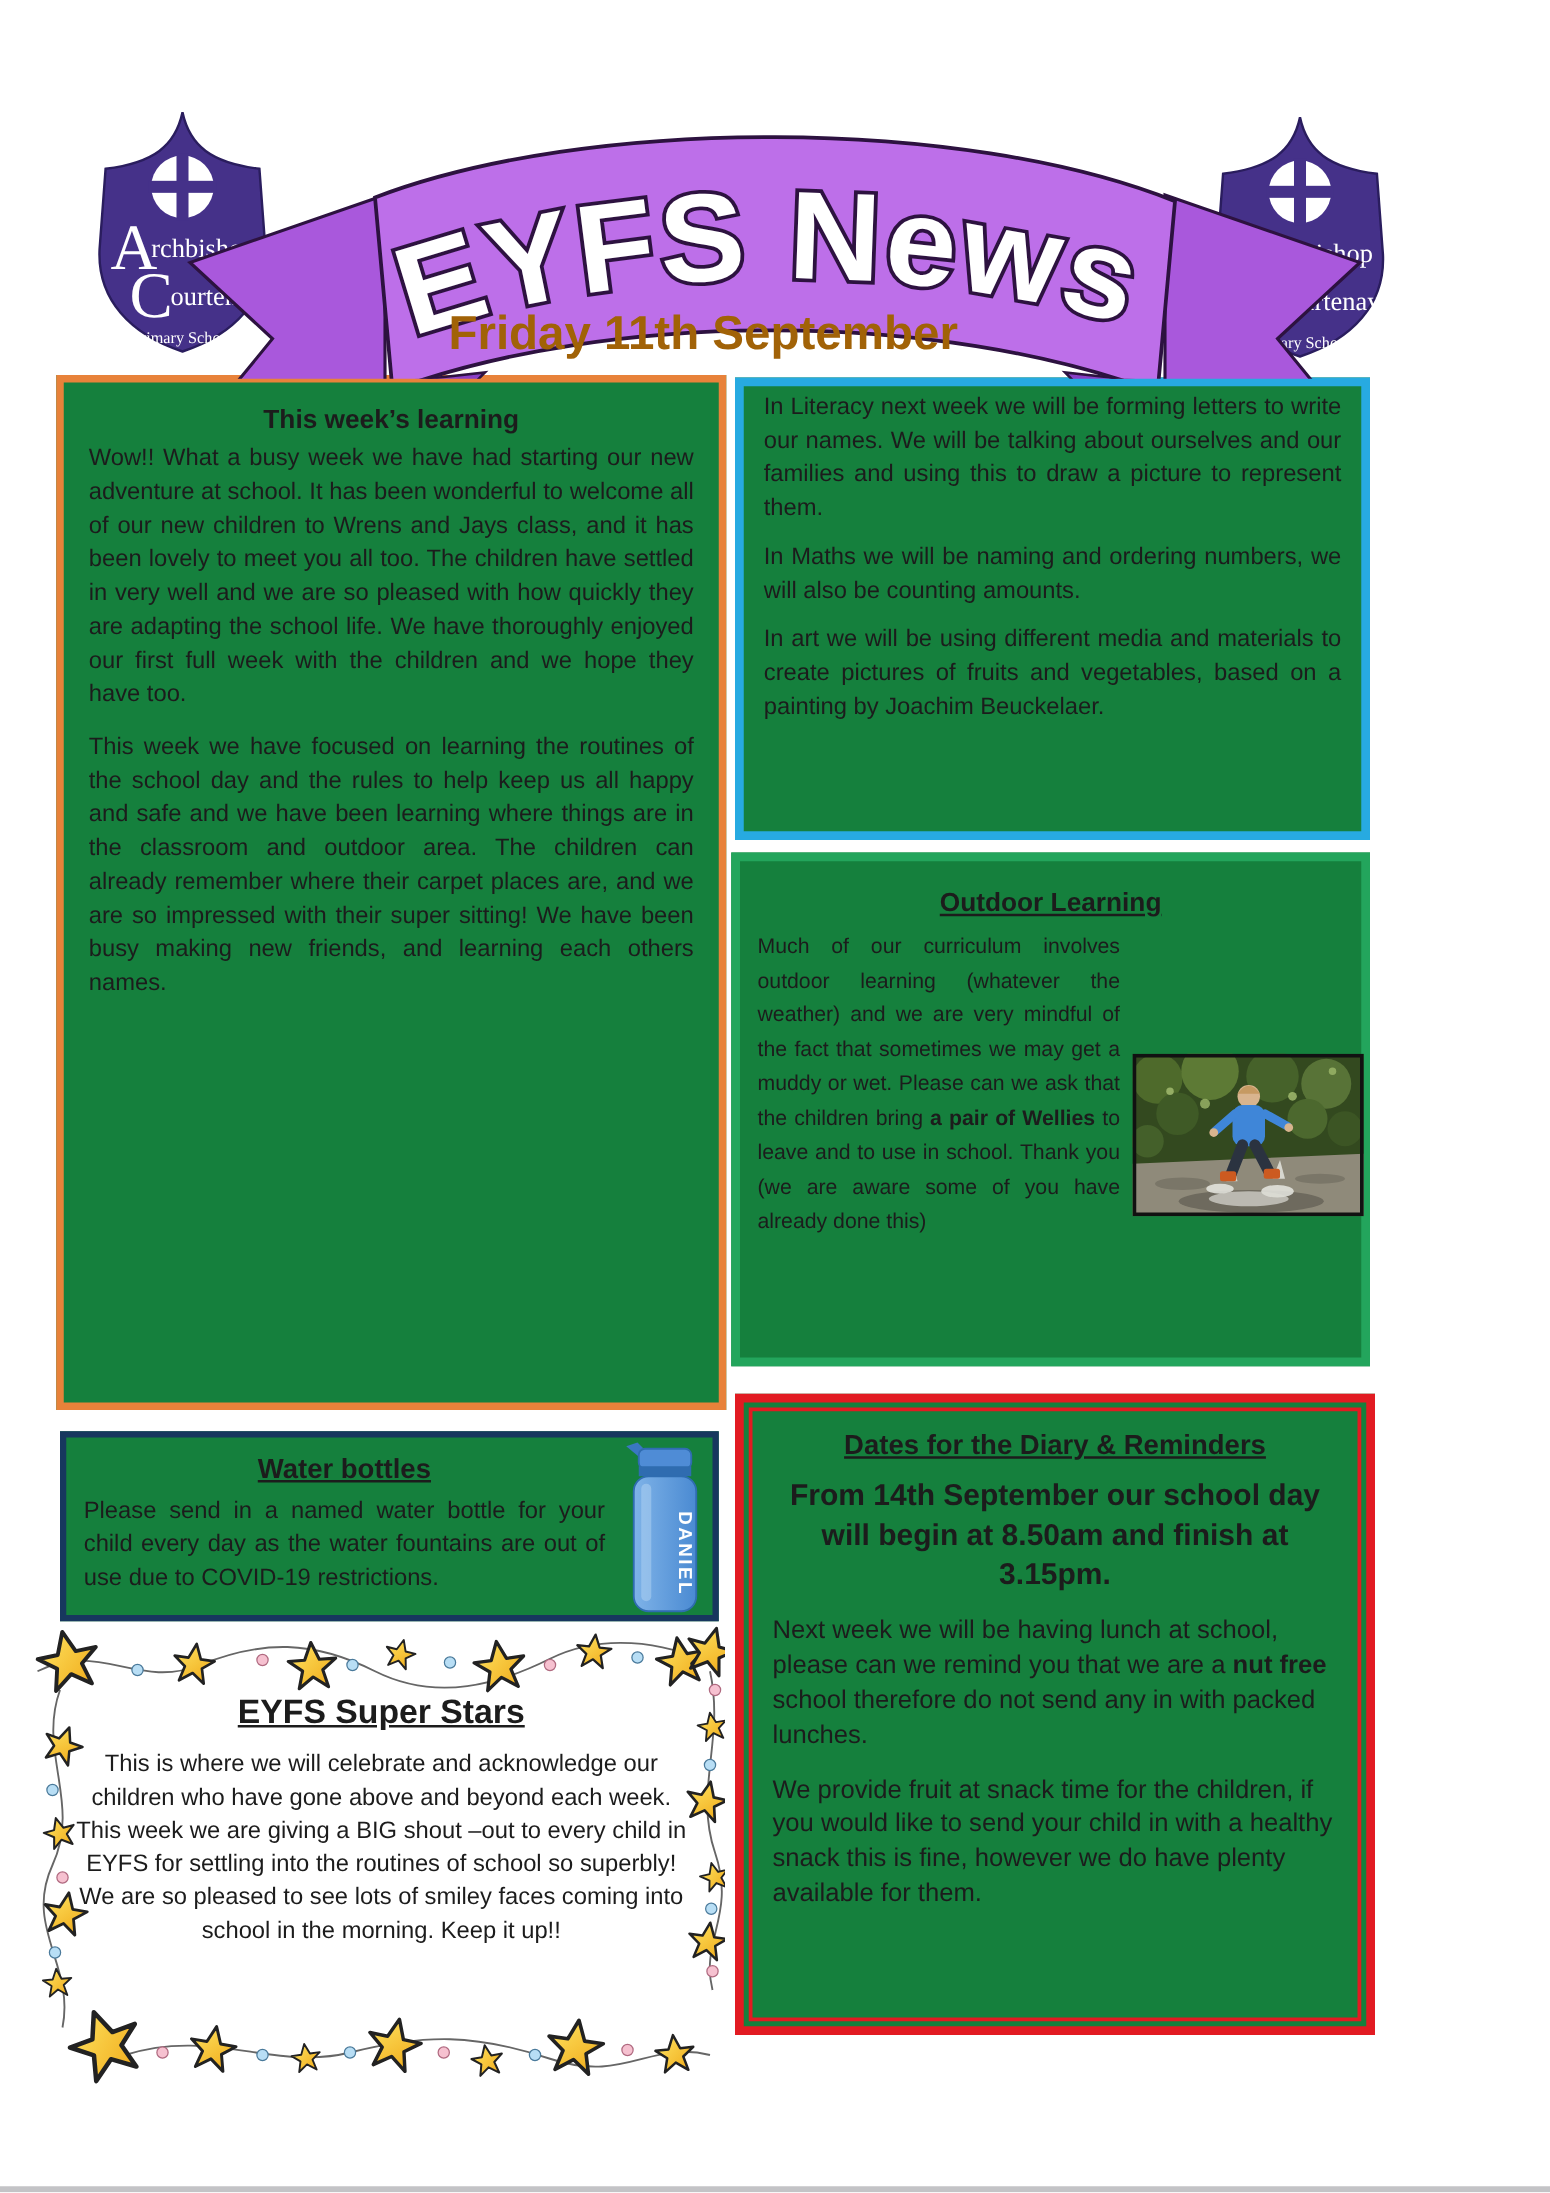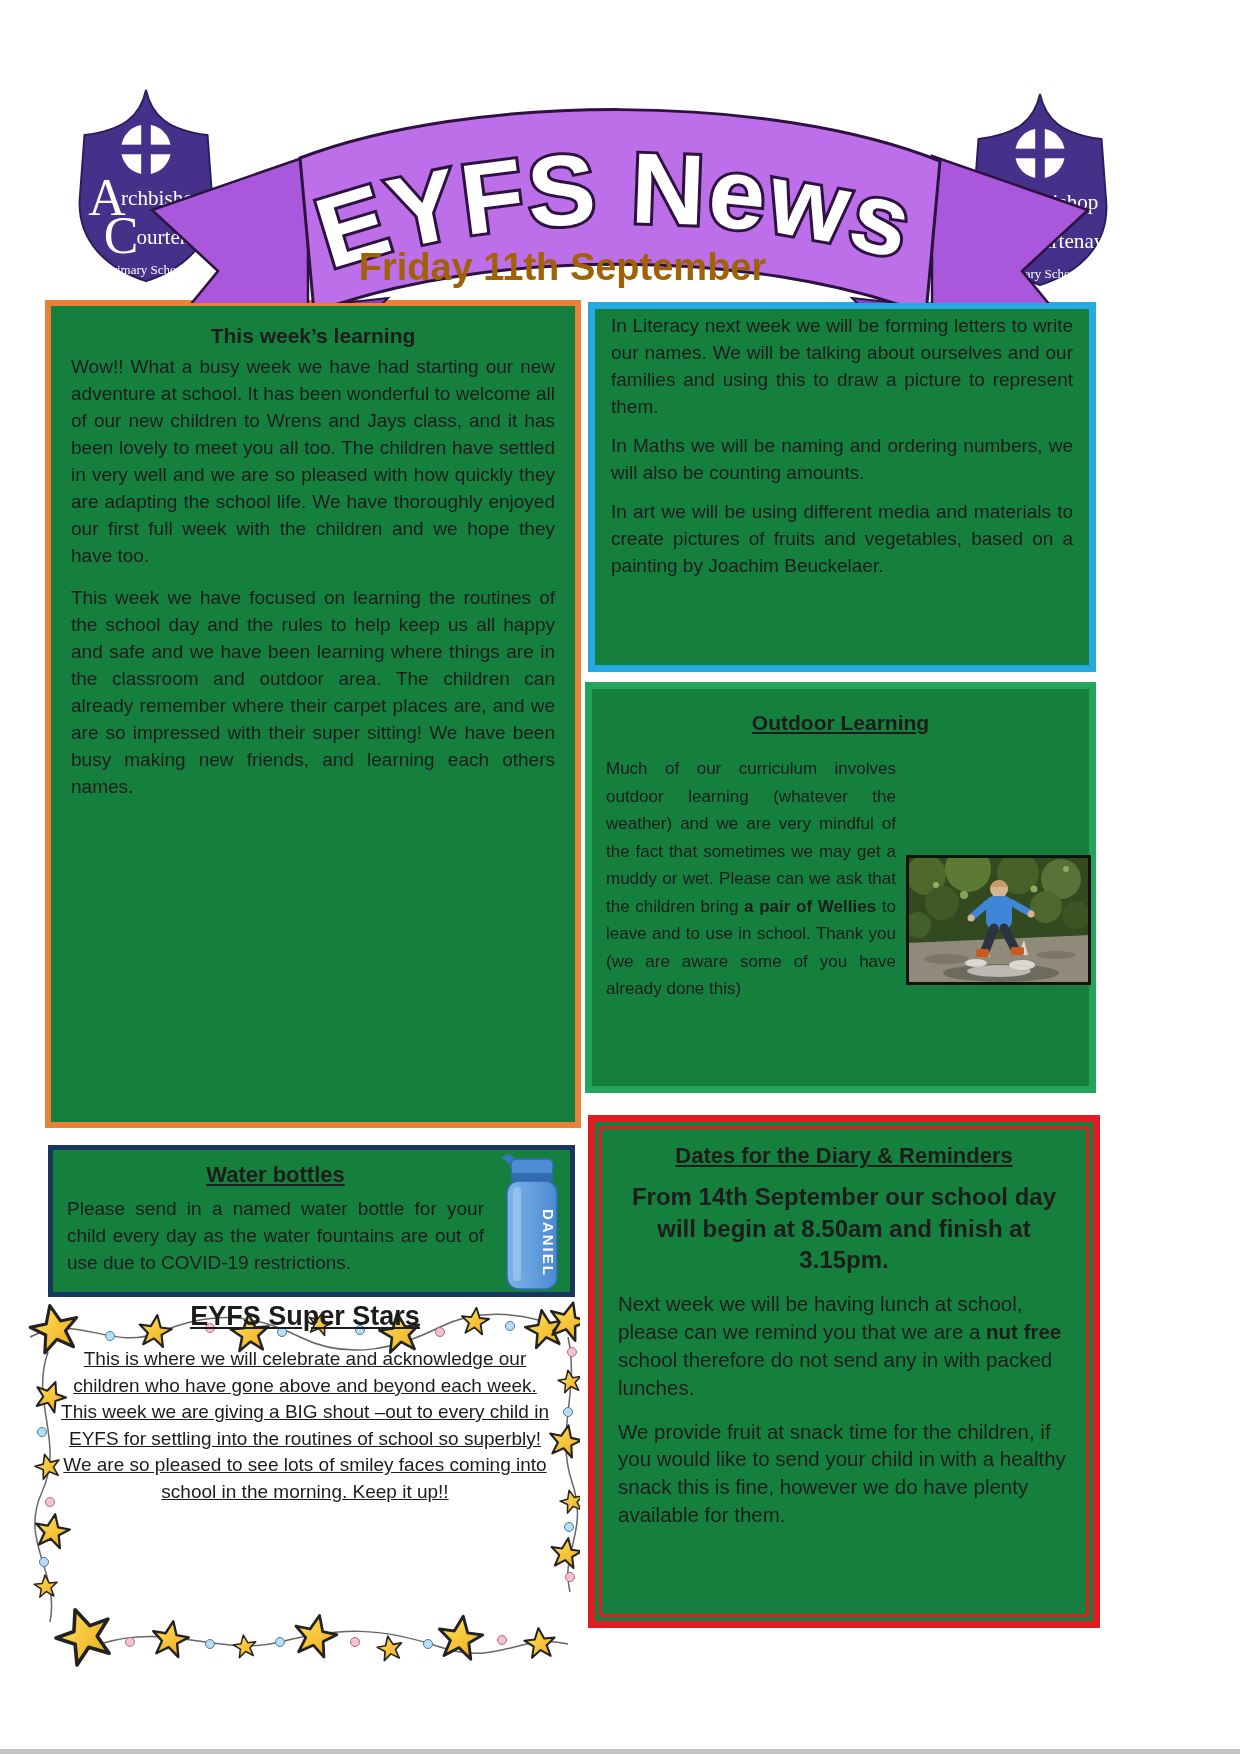--- a/index.html
+++ b/index.html
@@ -32,30 +32,30 @@
   .u{text-decoration:underline;}
   .body-text{font-size:19px;line-height:1.42;text-align:justify;}
   .body-text p{margin:0 0 15px 0;}
 
   .this-week{left:45px;top:300px;width:536px;height:828px;border:6px solid var(--orange-border);padding:6px 20px;}
   .next-week{left:588px;top:302px;width:508px;height:370px;border:7px solid var(--cyan-border);padding:4px 16px;}
   .next-week .body-text p{margin-bottom:12px;}
 
   .outdoor{left:585px;top:682px;width:511px;height:411px;border:7px solid var(--green-border);padding:10px 14px;}
   .outdoor .box-title{font-size:21px;}
-  .outdoor-body{font-size:17px;line-height:1.62;text-align:justify;margin-top:20px;}
+  .outdoor-body{font-size:17px;line-height:1.62;text-align:justify;margin-top:8px;}
   .outdoor-photo{float:right;width:185px;height:130px;margin:100px -16px 0 10px;}
 
   .water{left:48px;top:1145px;width:527px;height:152px;border:5px solid var(--navy-border);padding:6px 14px;position:absolute;}
   .water-inner{padding-right:72px;}
   .water .box-title{font-size:22px;margin:6px 0 8px 0;}
   .bottle{position:absolute;right:3px;top:3px;width:70px;height:140px;}
 
   .stars-svg{position:absolute;left:20px;top:1292px;width:560px;height:395px;}
-  .stars-content{position:absolute;left:60px;top:1289px;width:490px;text-align:center;text-decoration:underline;}
+  .stars-content{position:absolute;left:60px;top:1342px;width:490px;text-align:center;}
   .stars-content .box-title{font-size:27px;margin-bottom:14px;}
   .stars-body{font-size:19px;line-height:1.4;}
 
   .dates-outer{left:588px;top:1115px;width:512px;height:513px;border:7px solid var(--red-border);}
   .dates-inner{position:absolute;inset:4px;border:3px solid var(--red-border);padding:10px 16px;}
   .dates-title{font-size:22px;font-weight:bold;text-align:center;text-decoration:underline;margin:4px 0 12px 0;}
   .dates-headline{font-size:24px;font-weight:bold;text-align:center;line-height:1.32;margin-bottom:14px;}
   .dates-body{font-size:20.5px;line-height:1.36;text-align:left;}
   .dates-body p{margin-bottom:16px;}
 

